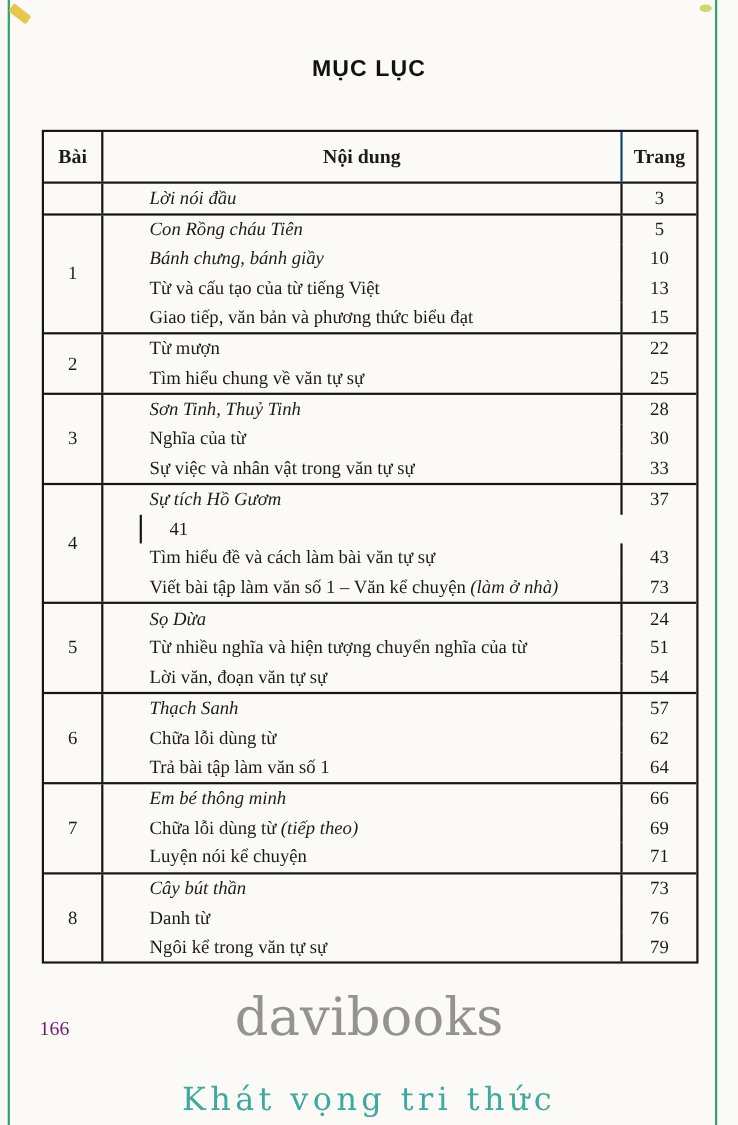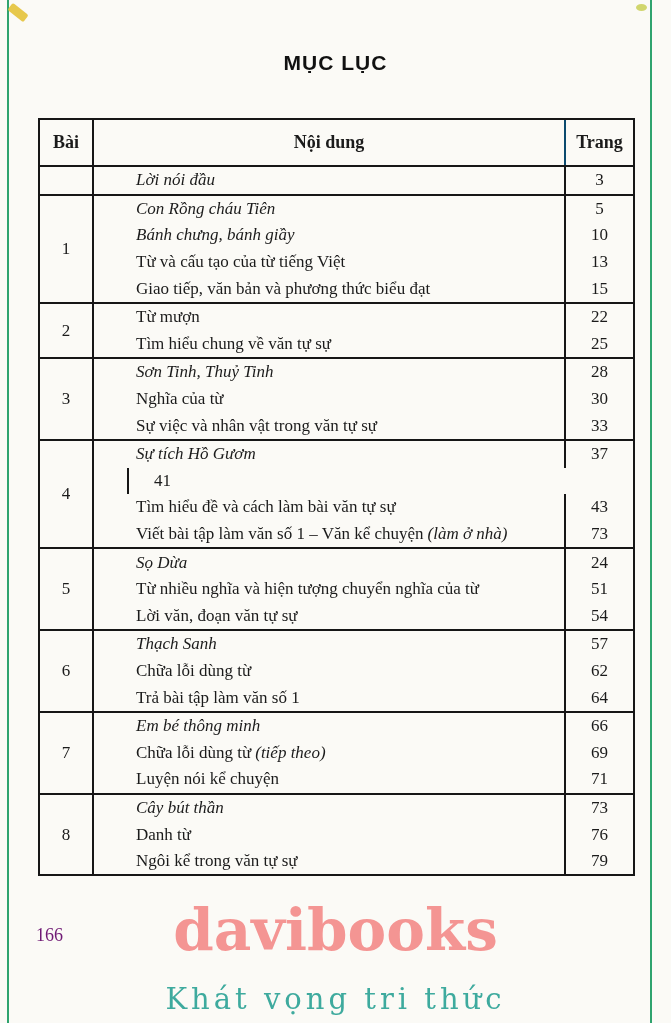--- a/index.html
+++ b/index.html
@@ -40,24 +40,23 @@
   .g-rows { flex: 1; display: flex; flex-direction: column; padding-left: 33px; }
   .item-row { display: flex; height: 26.6px; }
   .c-content { flex: 1; display: flex; align-items: center; padding-left: 9px; font-size: 17px; white-space: nowrap; overflow: hidden; }
   .c-content span { margin-right: 4px; }
   .c-trang { width: 69px; border-left: 2px solid #161616; display: flex; align-items: center; justify-content: center; font-size: 17px; }
   .it { font-style: italic; }
 
   .footer-page { position: absolute; left: 36px; top: 925px; font-size: 18px; color: #701a75; }
   .wm-brand {
     position: absolute; left: 0; top: 901px; width: 100%;
-    text-align: center; font-size: 58px; line-height: 1;
-    color: #ef4444; opacity: .55;
+    text-align: center; font-size: 48px; line-height: 1;
+    color: #404040; opacity: .55;
     font-family: "DejaVu Serif", serif;
-    font-weight: bold;
   }
   .wm-slogan {
     position: absolute; left: 0; top: 982px; width: 100%;
     text-align: center; font-size: 29px; letter-spacing: 4px;
     color: #2aa295; opacity: .9;
     font-family: "DejaVu Serif", serif;
   }
 </style>
 </head>
 <body>

